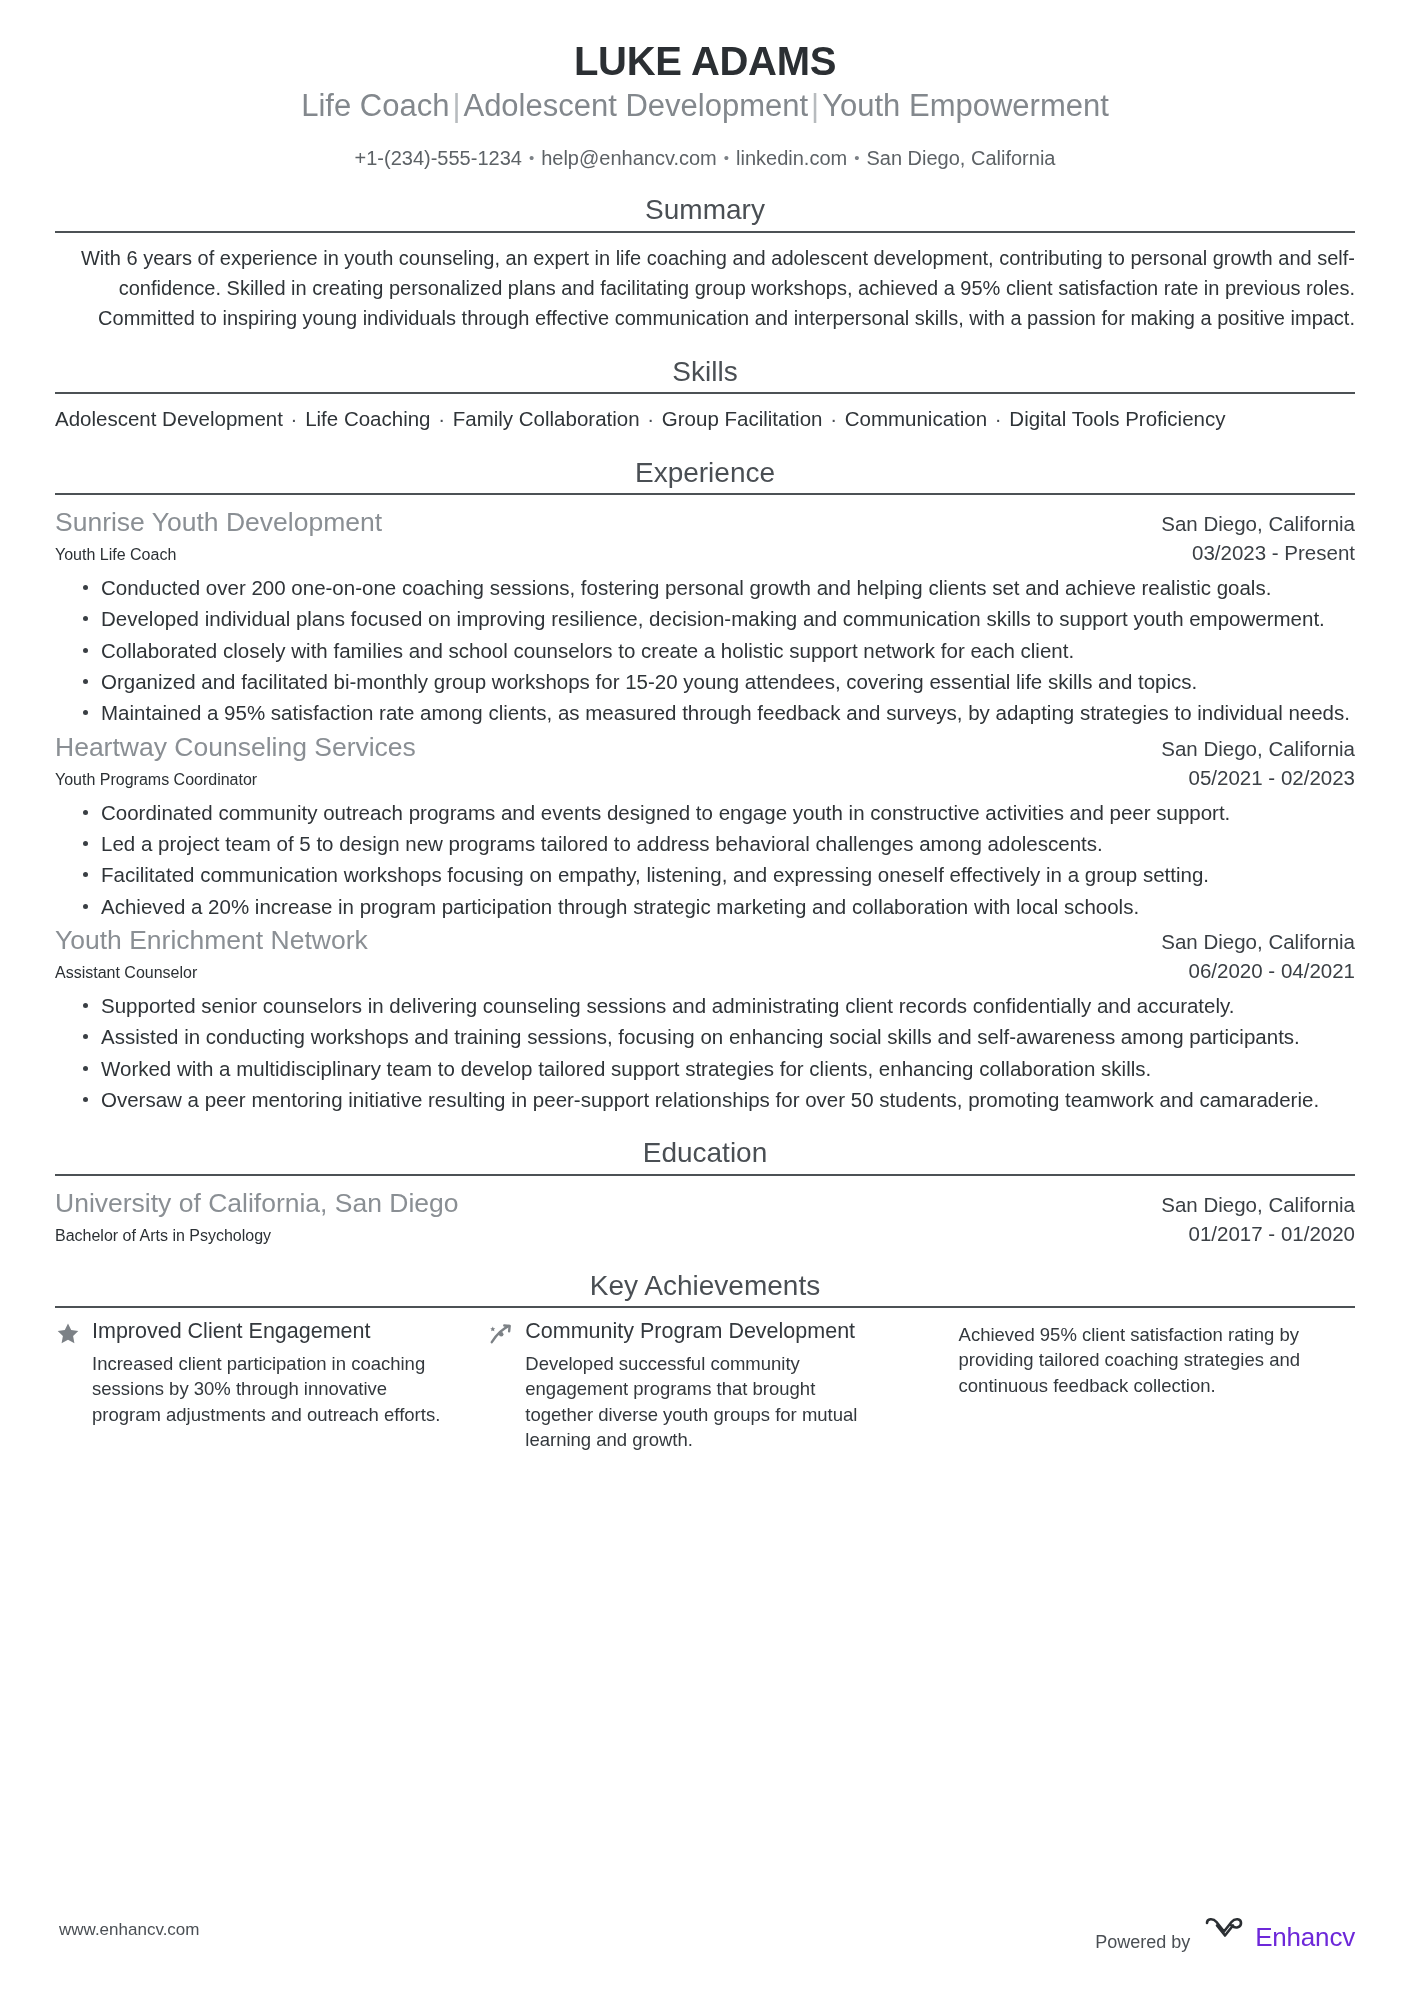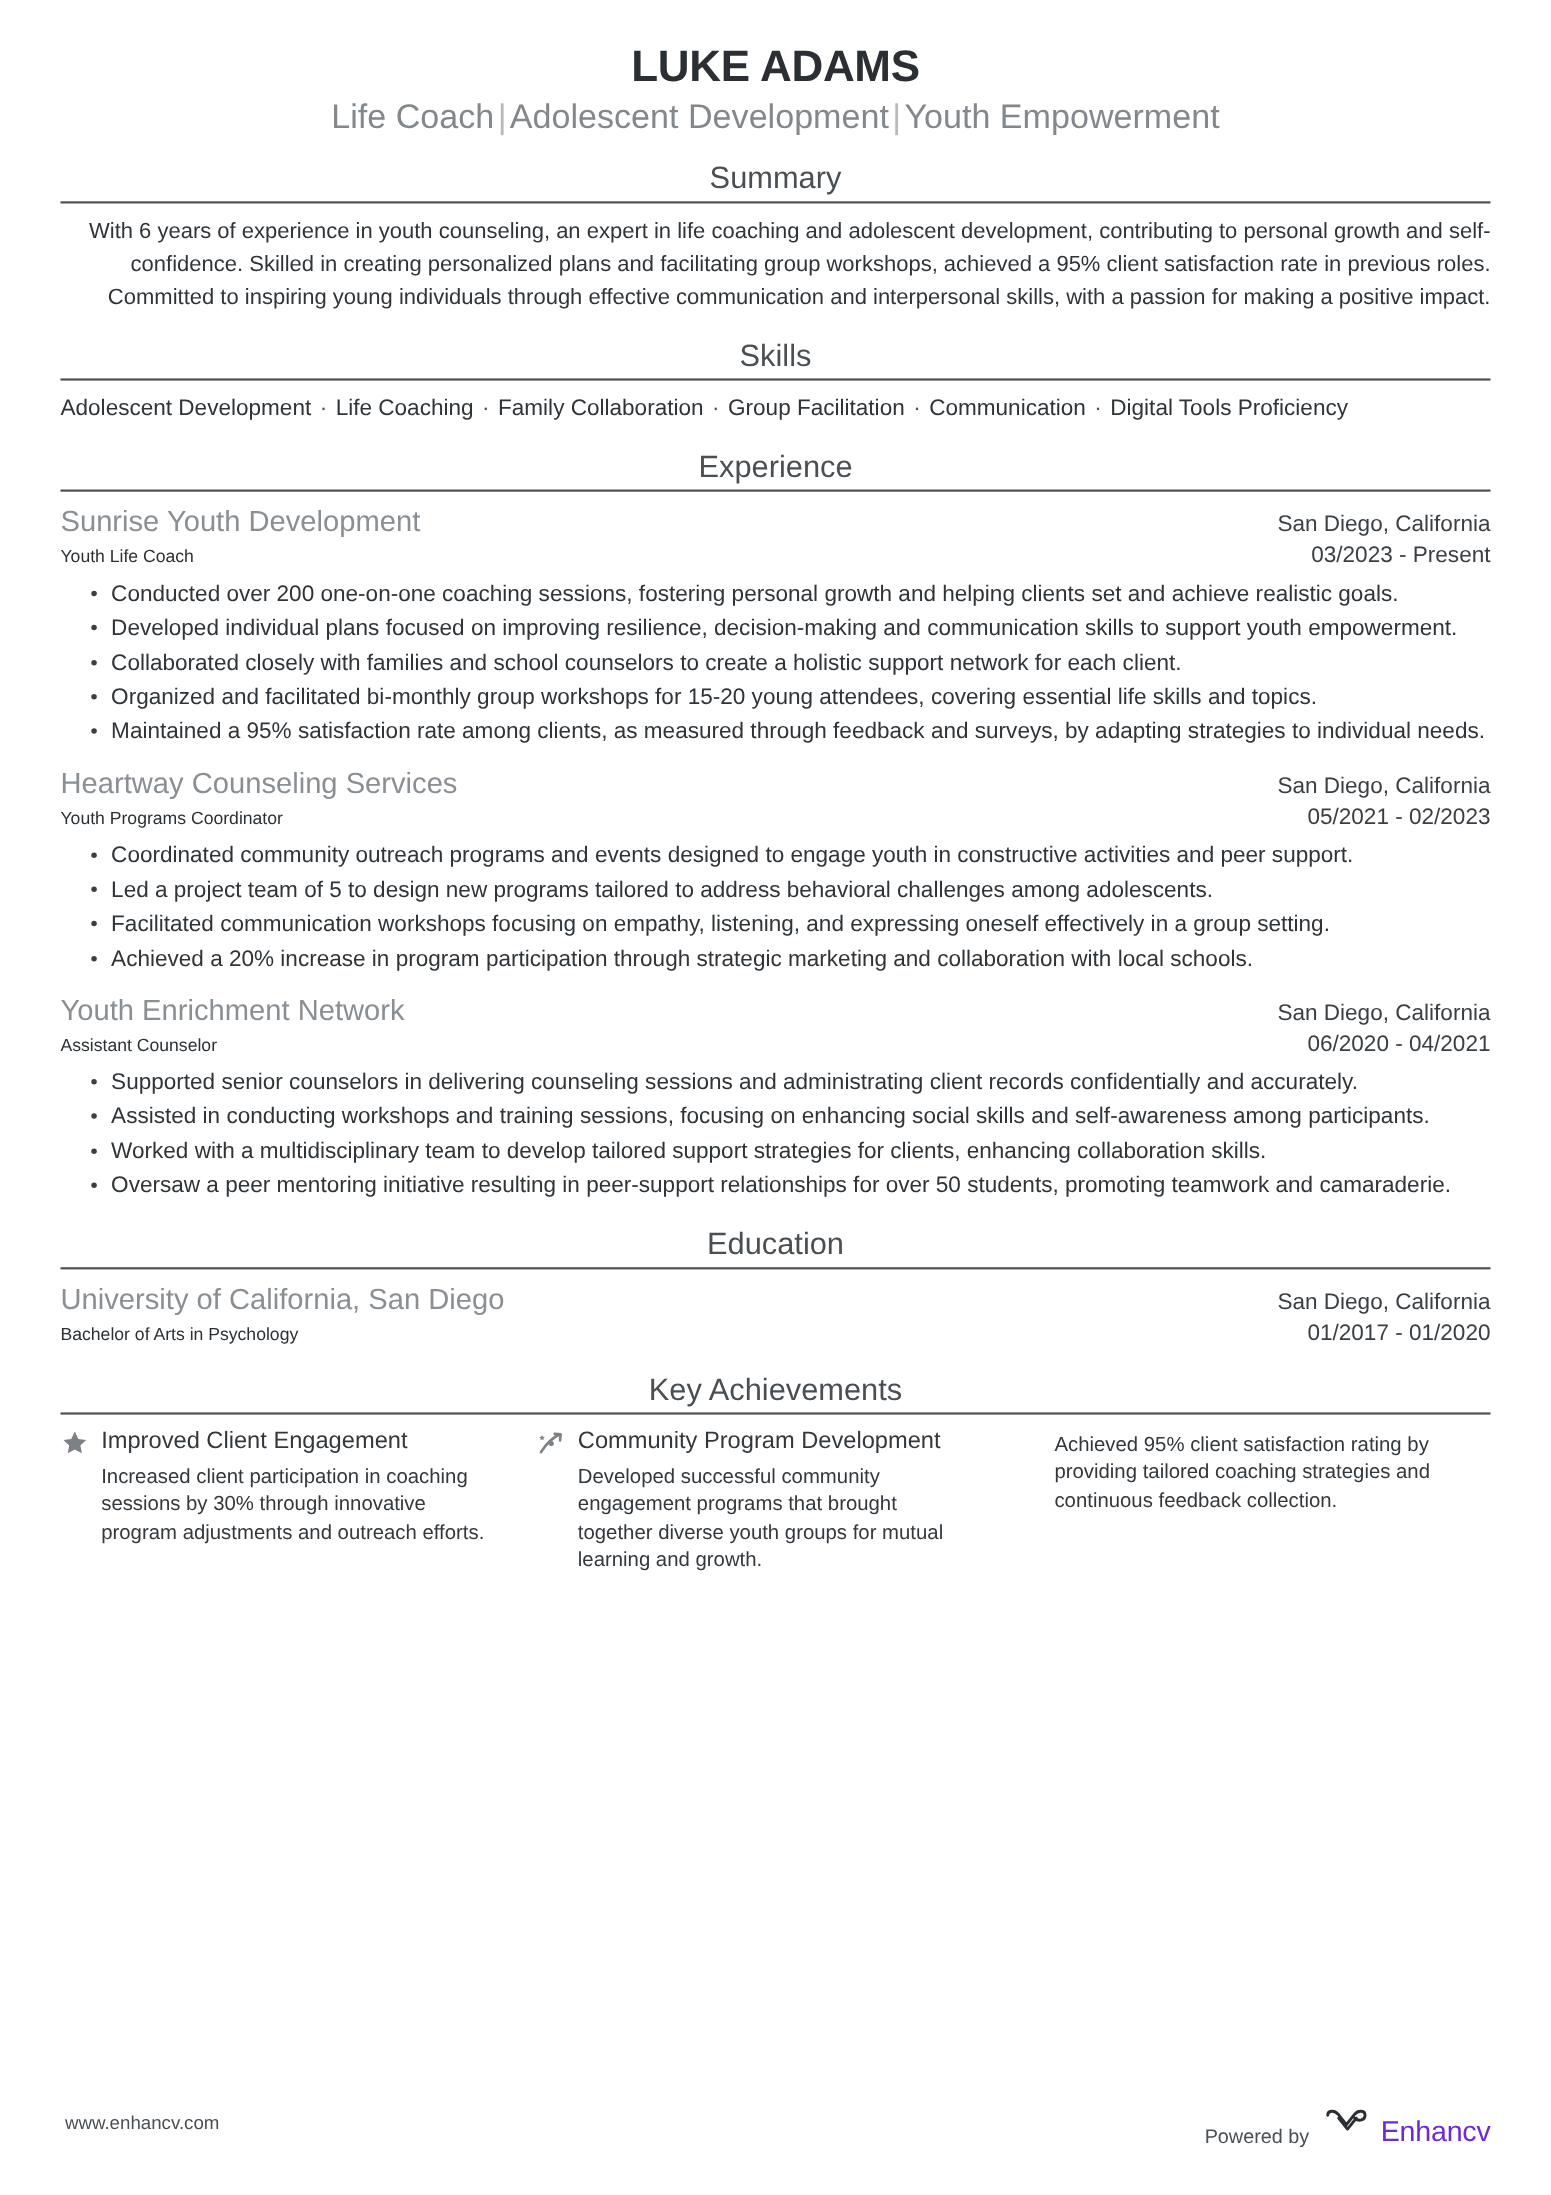--- a/index.html
+++ b/index.html
@@ -140,21 +140,21 @@
   ul.bullets li::before {
     content: "";
     position: absolute;
     left: 2px;
     top: 12px;
     width: 5px;
     height: 5px;
     border-radius: 50%;
     background: #3a3f44;
   }
-  .exp-block { margin-top: 14px; }
+  .exp-block { margin-top: 1px; }
   .exp-block:first-child { margin-top: 0; }
 
   
   .edu-org {
     font-size: 26.5px;
     color: #8a8f94;
     font-weight: 400;
     line-height: 1.3;
   }
 
@@ -237,20 +237,21 @@
   }
 </style>
 </head>
 <body>
 
 <div class="page">
 
   <div class="hdr">
     <div class="hdr-name">LUKE ADAMS</div>
     <div class="hdr-title"><span>Life Coach</span><span class="sep">|</span><span>Adolescent Development</span><span class="sep">|</span><span>Youth Empowerment</span></div>
+    <div class="hdr-contact"><span>+1-(234)-555-1234</span><span class="dot">•</span><span>help@enhancv.com</span><span class="dot">•</span><span>linkedin.com</span><span class="dot">•</span><span>San Diego, California</span></div>
   </div>
 
   <div class="section">
     <div class="section-title">Summary</div>
     <div class="rule"></div>
     <div class="summary-text">With 6 years of experience in youth counseling, an expert in life coaching and adolescent development, contributing to personal growth and self-confidence. Skilled in creating personalized plans and facilitating group workshops, achieved a 95% client satisfaction rate in previous roles. Committed to inspiring young individuals through effective communication and interpersonal skills, with a passion for making a positive impact.</div>
   </div>
 
   <div class="section">
     <div class="section-title">Skills</div>

